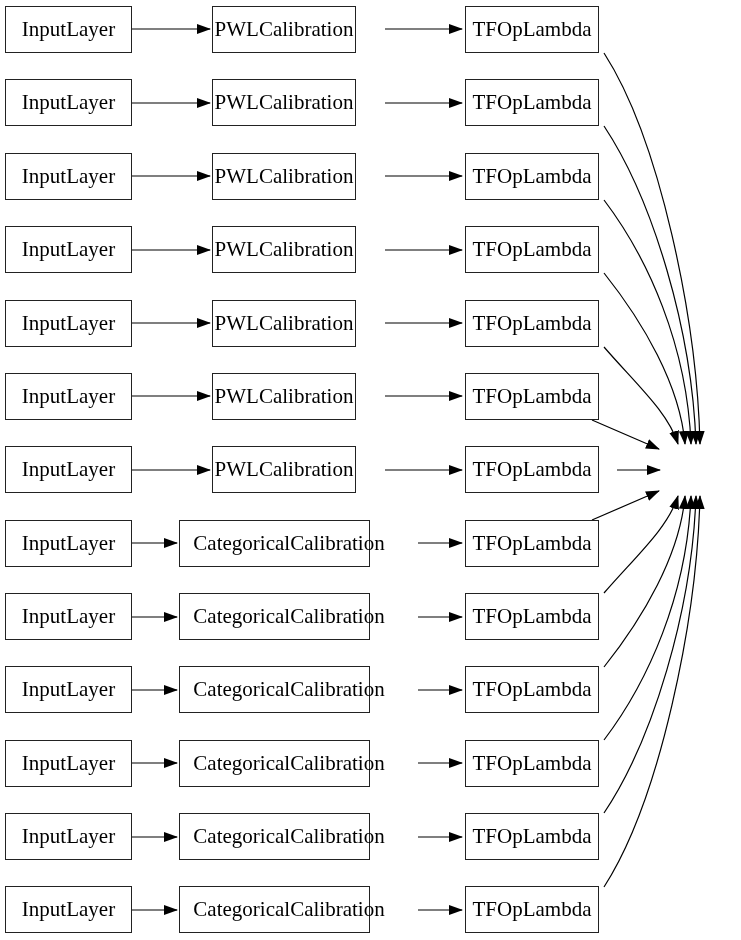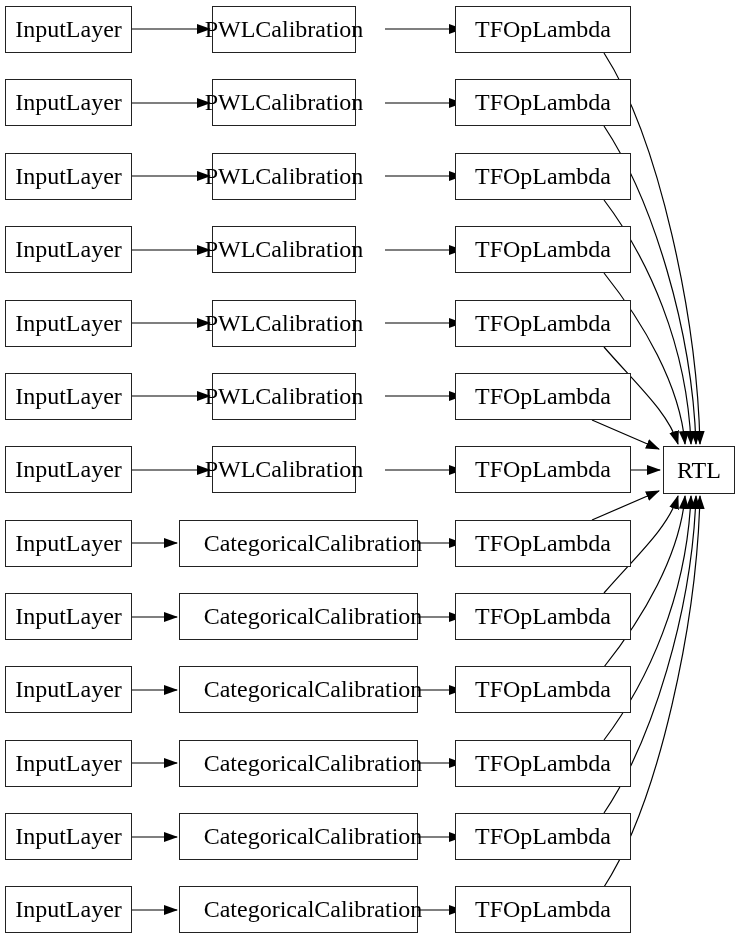--- a/index.html
+++ b/index.html
@@ -18,29 +18,29 @@
   }
   .node {
     position: absolute;
     height: 47px;
     box-sizing: border-box;
     border: 1.5px solid #222222;
     background: #ffffff;
     display: flex;
     align-items: center;
     justify-content: center;
-    font-size: 24px;
+    font-size: 21px;
     color: #000000;
     white-space: nowrap;
     z-index: 2;
   }
   .col-input  { left: 5px;   width: 127px; }
   .col-pwl    { left: 212px; width: 144px; }
-  .col-cat    { left: 179px; width: 239px; padding-left: 29px; }
-  .col-lambda { left: 455px; width: 176px; }
+  .col-cat    { left: 179px; width: 191px; padding-left: 29px; }
+  .col-lambda { left: 465px; width: 134px; }
   .node-rtl   { left: 663px; top: 446px; width: 72px; height: 48px; }
 </style>
 </head>
 <body>
 
 <div id="canvas">
 
   <svg id="edges" viewBox="0 0 741 940" xmlns="http://www.w3.org/2000/svg">
     <defs>
       <marker id="arr" viewBox="0 0 14 10" refX="13" refY="5" markerWidth="14" markerHeight="10" orient="auto" markerUnits="userSpaceOnUse">
@@ -138,15 +138,14 @@
   <div class="node col-lambda" style="top:740px">TFOpLambda</div>
 
   <div class="node col-input" style="top:813px">InputLayer</div>
   <div class="node col-cat" style="top:813px">CategoricalCalibration</div>
   <div class="node col-lambda" style="top:813px">TFOpLambda</div>
 
   <div class="node col-input" style="top:886px">InputLayer</div>
   <div class="node col-cat" style="top:886px">CategoricalCalibration</div>
   <div class="node col-lambda" style="top:886px">TFOpLambda</div>
 
-  <div class="node node-rtl">RTL</div>
 
 </div>
 
 </body></html>

